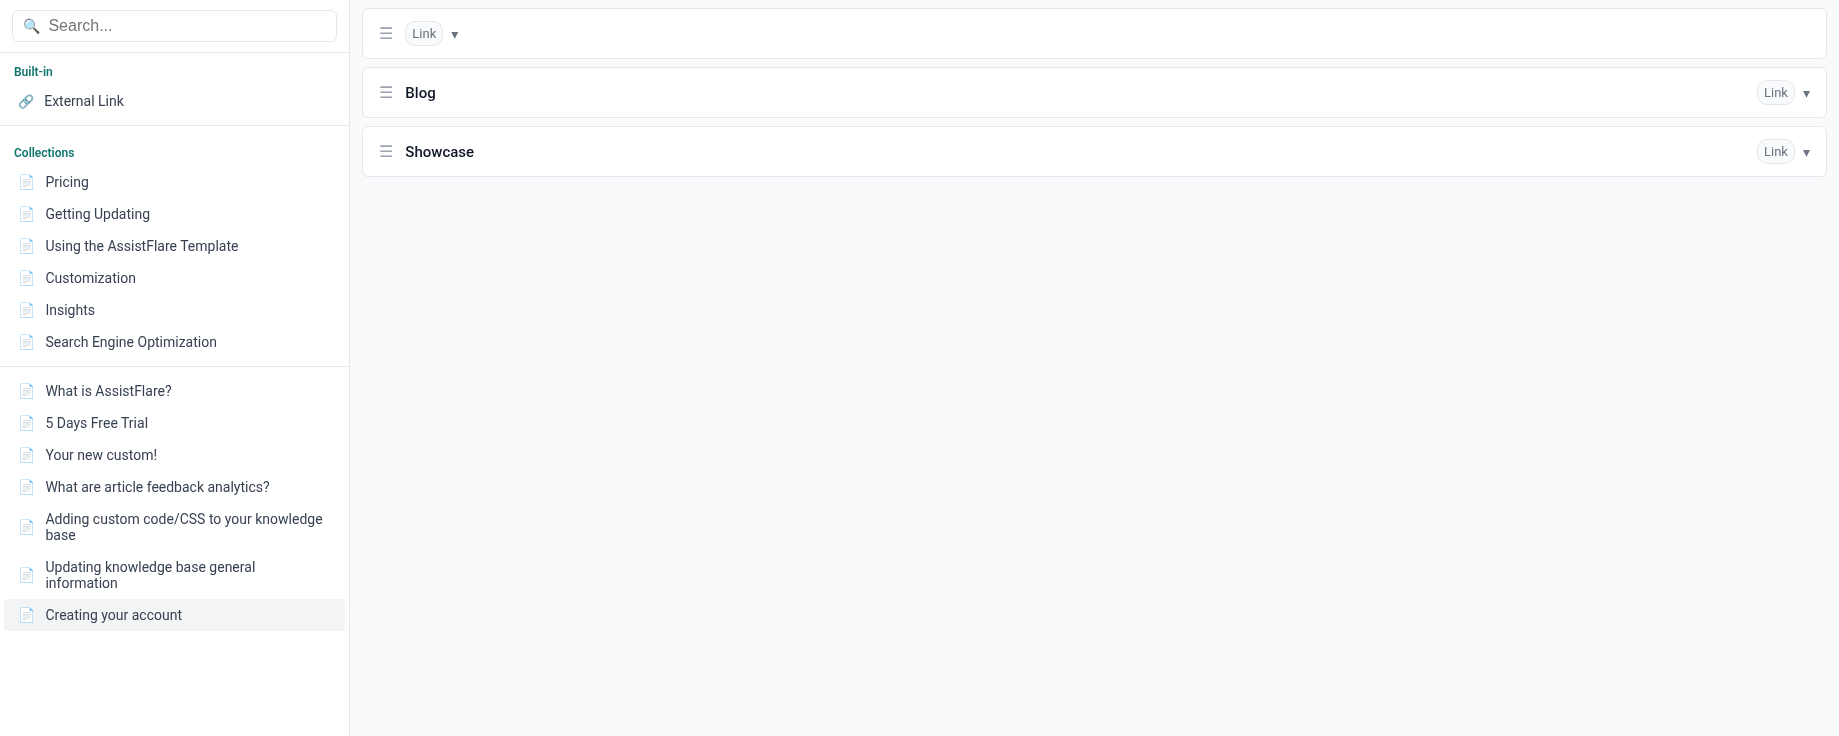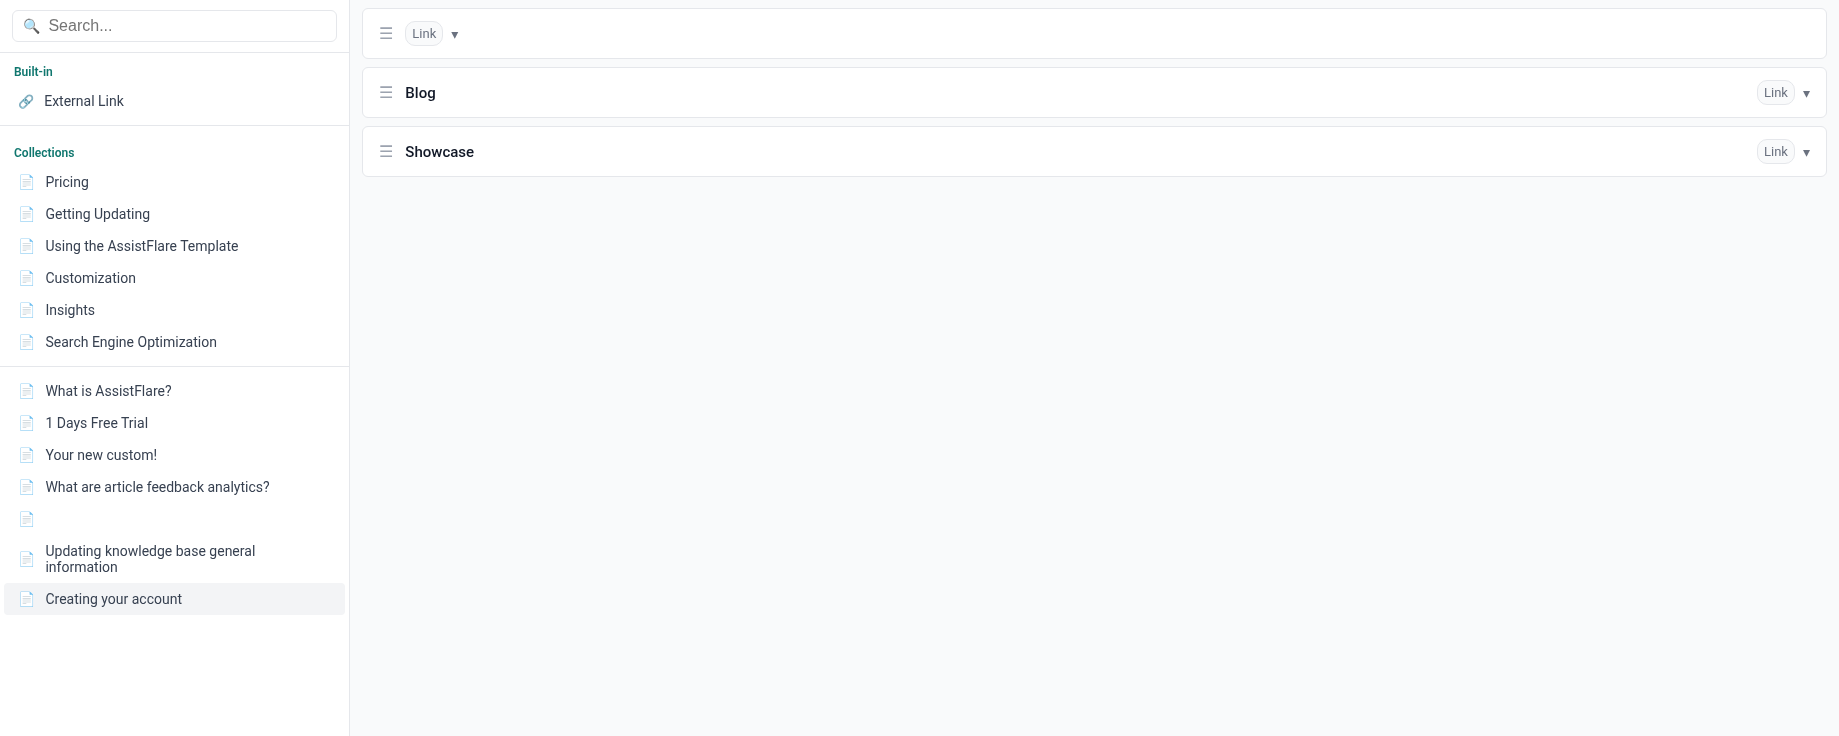--- a/index.html
+++ b/index.html
@@ -202,32 +202,33 @@
 
   <div class="divider"></div>
 
 
   <div class="sidebar-item">
     <span class="item-icon">📄</span>
     <span>What is AssistFlare?</span>
   </div>
   <div class="sidebar-item">
     <span class="item-icon">📄</span>
-    <span>1 Days Free Trial</span>
+    <span>5 Days Free Trial</span>
   </div>
   <div class="sidebar-item">
     <span class="item-icon">📄</span>
     <span>Your new custom!</span>
   </div>
   <div class="sidebar-item">
     <span class="item-icon">📄</span>
     <span>What are article feedback analytics?</span>
   </div>
   <div class="sidebar-item">
     <span class="item-icon">📄</span>
+    <span>Adding custom code/CSS to your knowledge base</span>
   </div>
   <div class="sidebar-item">
     <span class="item-icon">📄</span>
     <span>Updating knowledge base general information</span>
   </div>
   <div class="sidebar-item active">
     <span class="item-icon">📄</span>
     <span>Creating your account</span>
   </div>
 

